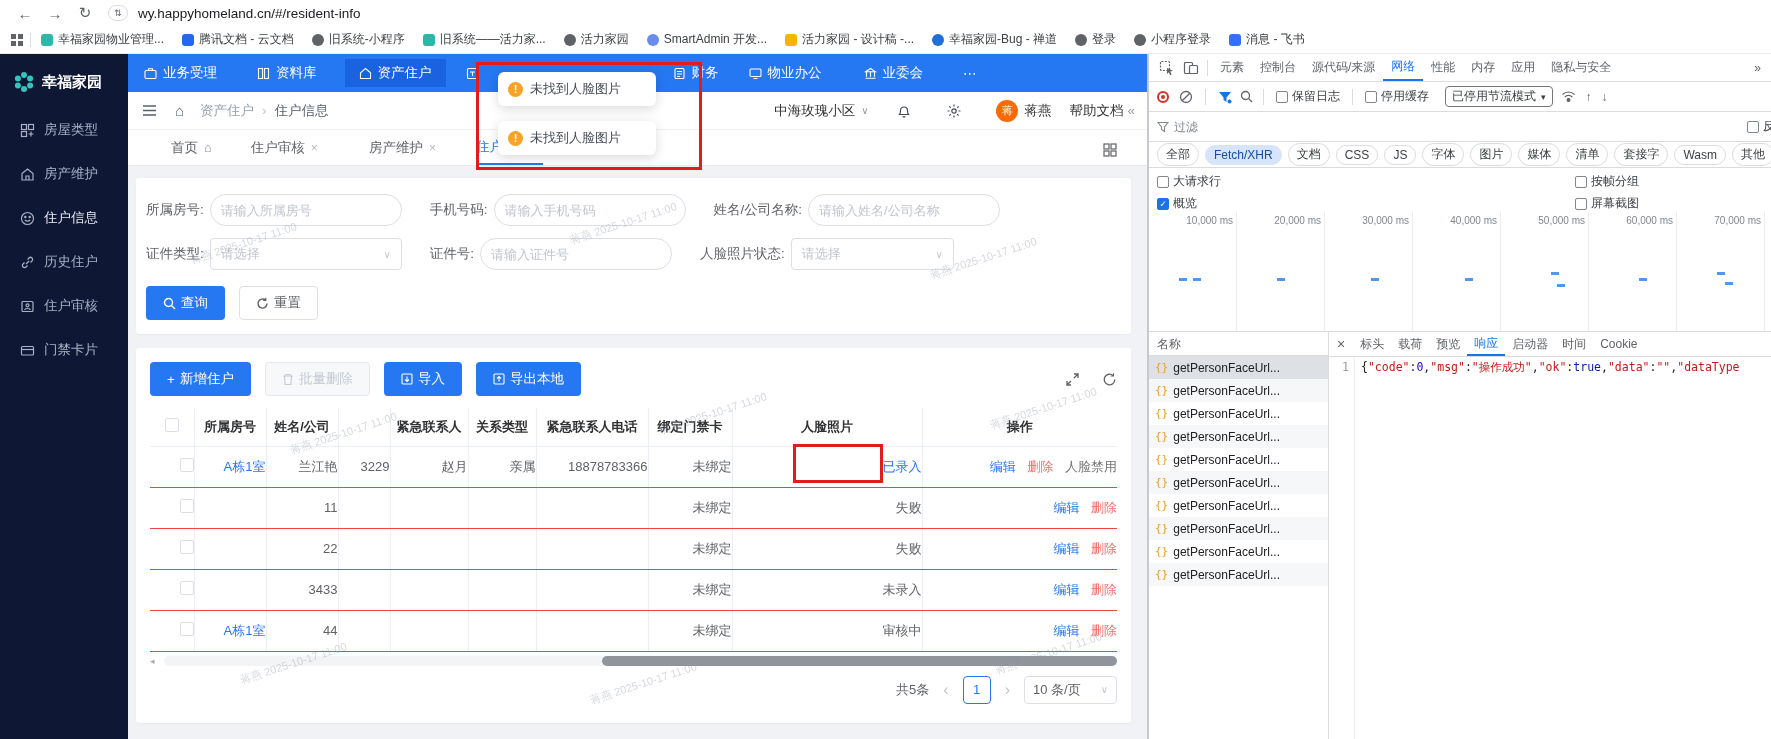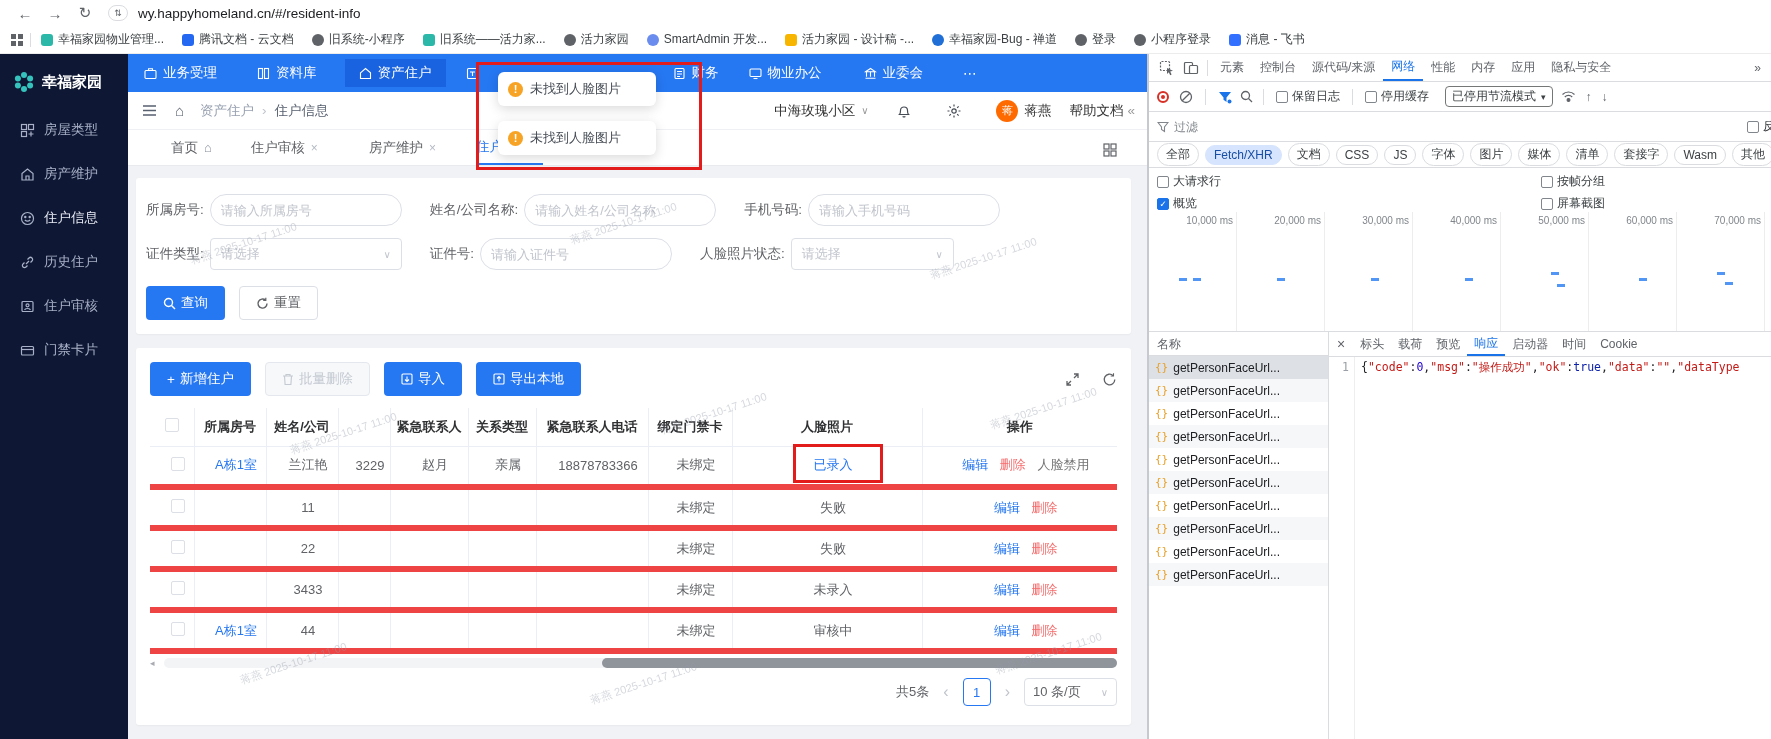--- a/index.html
+++ b/index.html
@@ -77,21 +77,21 @@
   .btn-plain { background:#fff; border-color:#dcdfe6; color:#606266; }
   .btn-disabled { background:#f7f8fa; border-color:#e4e7ed; color:#c4c9d2; cursor:not-allowed; }
 
   .table-card { margin-top:14px; padding:14px 14px 10px 14px; }
   .tool-row { display:flex; align-items:center; }
   .tool-right { margin-left:auto; display:flex; align-items:center; color:#606266; }
   .tool-right .icon-svg { margin-left:22px; cursor:pointer; }
   table.grid { width:100%; border-collapse:collapse; table-layout:fixed; margin-top:12px; font-size:13px; }
   table.grid th { height:38px; font-weight:bold; color:#303133; border-bottom:1px solid #ebeef5;
     border-right:1px solid #ebeef5; background:#fff; }
-  table.grid td { height:41px; color:#606266; text-align:center; border-bottom:6px solid #ef4444;
+  table.grid td { height:41px; color:#606266; text-align:right; border-bottom:1px solid #ef4444;
     border-right:1px solid #ebeef5;padding-left:12px; }
   table.grid th:last-child, table.grid td:last-child { border-right:none; }
   .cb { width:14px; height:14px; border:1px solid #dcdfe6; border-radius:2px; display:inline-block; background:#fff; cursor:pointer; }
   .link { color:#2677f2; cursor:pointer; }
   .op-del { color:#f56c6c; cursor:pointer; margin-left:8px; }
   .op-edit { color:#2677f2; cursor:pointer; }
   .op-face { color:#737373; cursor:pointer; margin-left:8px; }
 
   .hscroll { display:flex; align-items:center; height:12px; margin-top:3px; }
   .hs-arrow { color:#a8abb2; font-size:9px; width:14px; flex:none; }
@@ -123,21 +123,21 @@
   .dt-check .cbx.on { background:#1a73e8; border-color:#1a73e8; color:#fff; font-size:10px; line-height:12px; text-align:center; }
   .throttle { border:1px solid #747775; border-radius:4px; padding:1px 6px; display:flex; align-items:center; margin:0 8px; white-space:nowrap; cursor:pointer; }
   .dt-filterrow { height:30px; display:flex; align-items:center; border-bottom:1px solid #dadce0; padding:0 8px; flex:none; position:relative; }
   .dt-filter-input { border:none; outline:none; font-size:12px; margin-left:5px; width:330px; color:#202124; font-family:"Liberation Sans",sans-serif; }
   .dt-filter-input::placeholder { color:#80868b; }
   .dt-invert { position:absolute; left:590px; overflow:hidden; }
   .dt-chips { height:26px; display:flex; align-items:center; border-bottom:1px solid #dadce0; padding-left:8px; flex:none; }
   .chip { border:1px solid #dadce0; border-radius:12px; padding:2px 8px; margin-right:6px; cursor:pointer; white-space:nowrap; color:#3c4043; }
   .chip.active { background:#d7e4fd; border-color:#d7e4fd; color:#174ea6; }
   .dt-optrow { height:22px; display:flex; align-items:flex-end; padding-left:8px; position:relative; flex:none; }
-  .dt-optrow .right { position:absolute; left:384px; }
+  .dt-optrow .right { position:absolute; left:418px; }
   .dt-overview { height:120px; border-bottom:1px solid #dadce0; position:relative; display:flex; flex:none; overflow:hidden; }
   .ov-tick { width:88px; flex:none; border-right:1px solid #ededed; font-size:10px; color:#80868b; text-align:right; padding:3px 3px 0 0; }
   .ov-mark { position:absolute; width:8px; height:3px; background:#5195f5; }
   .dt-body { flex:1; display:flex; min-height:0; }
   .dt-list { width:180px; flex:none; border-right:1px solid #dadce0; display:flex; flex-direction:column; }
   .dt-list-head { height:24px; line-height:24px; padding-left:8px; border-bottom:1px solid #dadce0; color:#5f6368; flex:none; }
   .net-row { height:23px; display:flex; align-items:center; padding-left:6px; white-space:nowrap; overflow:hidden; cursor:pointer; color:#202124; }
   .net-row:nth-child(even) { background:#f5f7f9; }
   .net-row.selected { background:#dde1e6; }
   .net-row .braces { color:#e8a029; font-family:"DejaVu Sans Mono",monospace; font-size:11px; margin-right:5px; }
@@ -412,26 +412,26 @@
 
     <div class="content">
 
       <div class="card form-card">
         <div class="form-row">
           <div class="fg">
             <label>所属房号:</label>
             <input class="inp" placeholder="请输入所属房号" style="">
           </div>
           <div class="fg">
+            <label>手机号码:</label>
+            <input class="inp" placeholder="请输入手机号码" style="">
+          </div>
+          <div class="fg">
             <label>姓名/公司名称:</label>
             <input class="inp" placeholder="请输入姓名/公司名称" style="">
-          </div>
-          <div class="fg">
-            <label>手机号码:</label>
-            <input class="inp" placeholder="请输入手机号码" style="">
           </div>
         </div>
         <div class="form-row" style="margin-bottom:0">
           <div class="fg">
             <label>证件类型:</label>
             <div class="sel">
               <span>请选择</span>
               <span style="font-size:10px;color:#c0c4cc">∨</span>
             </div>
           </div>

